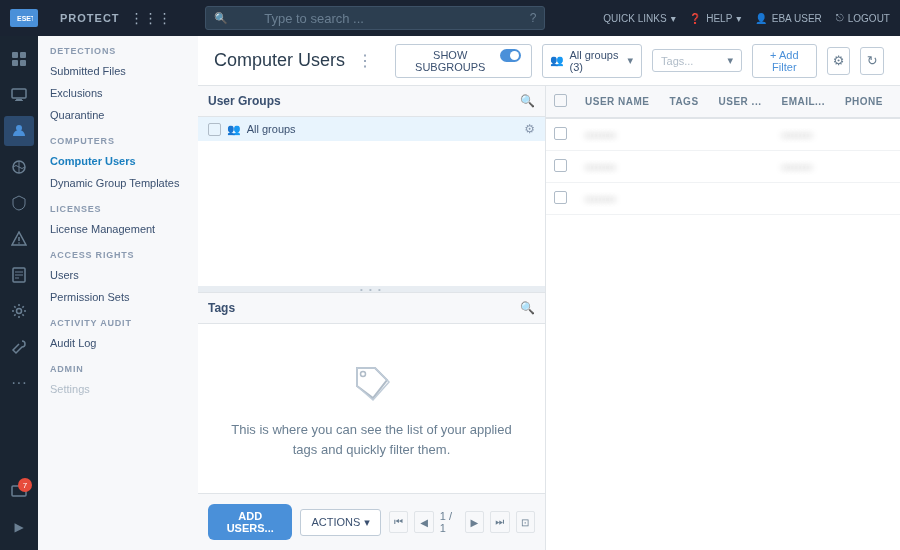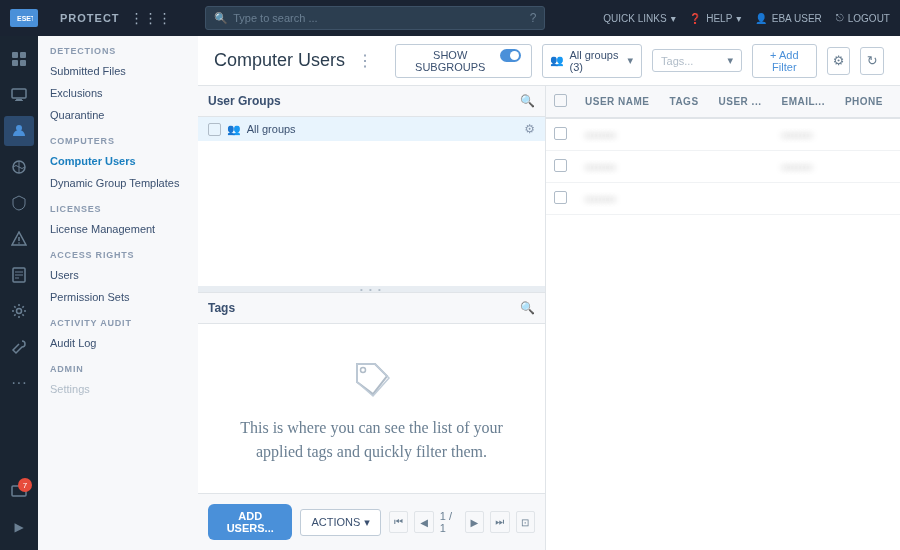--- a/index.html
+++ b/index.html
@@ -5,21 +5,21 @@
     * { box-sizing: border-box; margin: 0; padding: 0; }
     body { font-family: 'Segoe UI', Tahoma, Geneva, Verdana, sans-serif; font-size: 12px; background: #f0f0f0; width: 900px; height: 550px; overflow: hidden; display: flex; flex-direction: column; }
 
     
     .topbar { height: 36px; background: #1a2332; display: flex; align-items: center; padding: 0 10px; gap: 10px; flex-shrink: 0; }
     .topbar-logo { display: flex; align-items: center; gap: 22px; }
     .eset-logo { width: 28px; height: 18px; background: #4a90d9; border-radius: 2px; display: flex; align-items: center; justify-content: center; color: white; font-size: 8px; font-weight: bold; }
     .protect-text { color: #a0b0c0; font-size: 11px; font-weight: 600; letter-spacing: 1px; }
     .grid-icon { color: #a0b0c0; font-size: 14px; cursor: pointer; }
     .search-bar { flex: 1; max-width: 340px; margin: 0 auto; display: flex; align-items: center; background: #2c3e50; border: 1px solid #3d5166; border-radius: 3px; padding: 0 8px; height: 24px; }
-    .search-bar input { background: transparent; border: none; outline: none; color: #ccc; font-size: 11px; flex: 1; }
+    .search-bar input { background: transparent; border: none; outline: none; color: #ccc; font-size: 13px; flex: 1; margin-left: 31px; }
     .search-bar input::placeholder { color: #6a7f92; }
     .search-icon { color: #6a7f92; font-size: 11px; margin-right: 5px; }
     .help-icon-btn { color: #6a7f92; font-size: 12px; }
     .topbar-actions { display: flex; align-items: center; gap: 14px; margin-left: auto; }
     .topbar-btn { color: #a0b0c0; font-size: 10px; display: flex; align-items: center; gap: 4px; cursor: pointer; }
 
     
     .main-layout { display: flex; flex: 1; overflow: hidden; }
     .sidebar-icons { width: 38px; background: #1a2532; display: flex; flex-direction: column; align-items: center; padding-top: 8px; gap: 6px; flex-shrink: 0; }
     .sidebar-icon { width: 30px; height: 30px; display: flex; align-items: center; justify-content: center; color: #6a7f92; font-size: 14px; border-radius: 3px; cursor: pointer; position: relative; }
@@ -67,21 +67,21 @@
     .group-item-settings { color: #8a9ab0; font-size: 12px; }
     .resizer { height: 6px; background: #e8edf2; cursor: row-resize; display: flex; align-items: center; justify-content: center; }
     .resizer-dots { color: #b0bcc8; font-size: 8px; letter-spacing: 2px; }
 
     
     .tags-panel { flex: 1; display: flex; flex-direction: column; border-top: 1px solid #e0e4e8; }
     .tags-panel-header { display: flex; align-items: center; padding: 8px 10px; border-bottom: 1px solid #e0e4e8; background: #f7f8fa; }
     .tags-panel-title { font-size: 12px; color: #3a5070; font-weight: 600; flex: 1; }
     .tags-empty { flex: 1; display: flex; flex-direction: column; align-items: center; justify-content: center; padding: 20px; }
     .tags-empty-icon { width: 50px; height: 50px; margin-bottom: 12px; }
-    .tags-empty-text { text-align: center; color: #6a7f92; font-size: 16px; line-height: 1.5; font-family: Liberation Serif, serif; }
+    .tags-empty-text { text-align: center; color: #6a7f92; font-size: 13px; line-height: 1.5; }
 
     
     .tags-footer { padding: 10px; border-top: 1px solid #e0e4e8; display: flex; gap: 8px; background: #f7f8fa; align-items: center; }
     .add-users-btn { background: #4a90d9; color: white; border: none; border-radius: 6px; padding: 6px 14px; font-size: 11px; cursor: pointer; font-weight: 600; }
     .actions-btn { background: white; color: #3a5070; border: 1px solid #c0ccd8; border-radius: 3px; padding: 6px 10px; font-size: 11px; cursor: pointer; display: flex; align-items: center; gap: 4px; }
     .pagination-controls { margin-left: auto; display: flex; align-items: center; gap: 6px; color: #6a7f92; font-size: 11px; }
     .page-btn { width: 22px; height: 22px; display: flex; align-items: center; justify-content: center; cursor: pointer; color: #6a7f92; border: 1px solid #e0e4e8; border-radius: 2px; font-size: 10px; }
 
     
     .right-panel { flex: 1; display: flex; flex-direction: column; overflow: hidden; }

